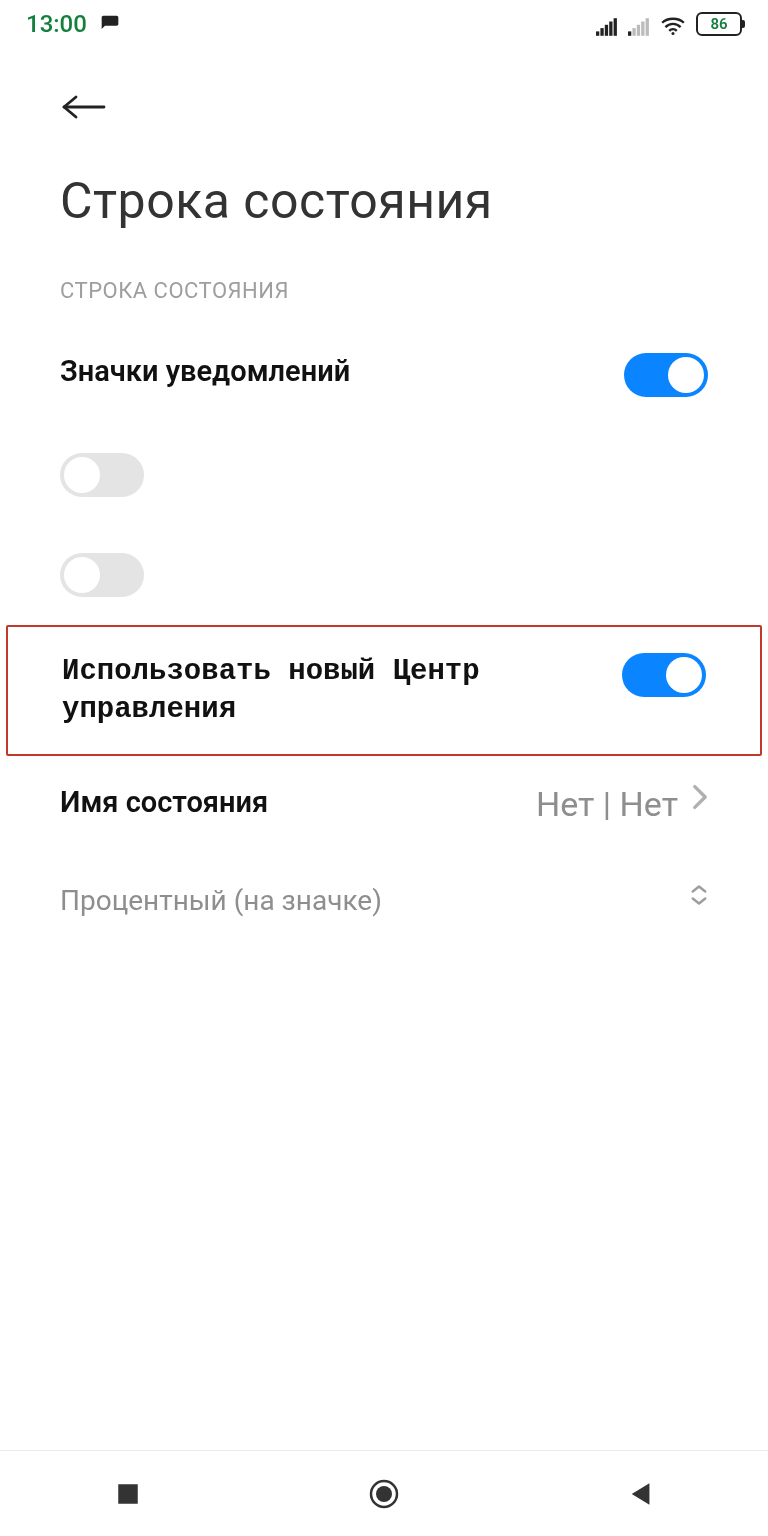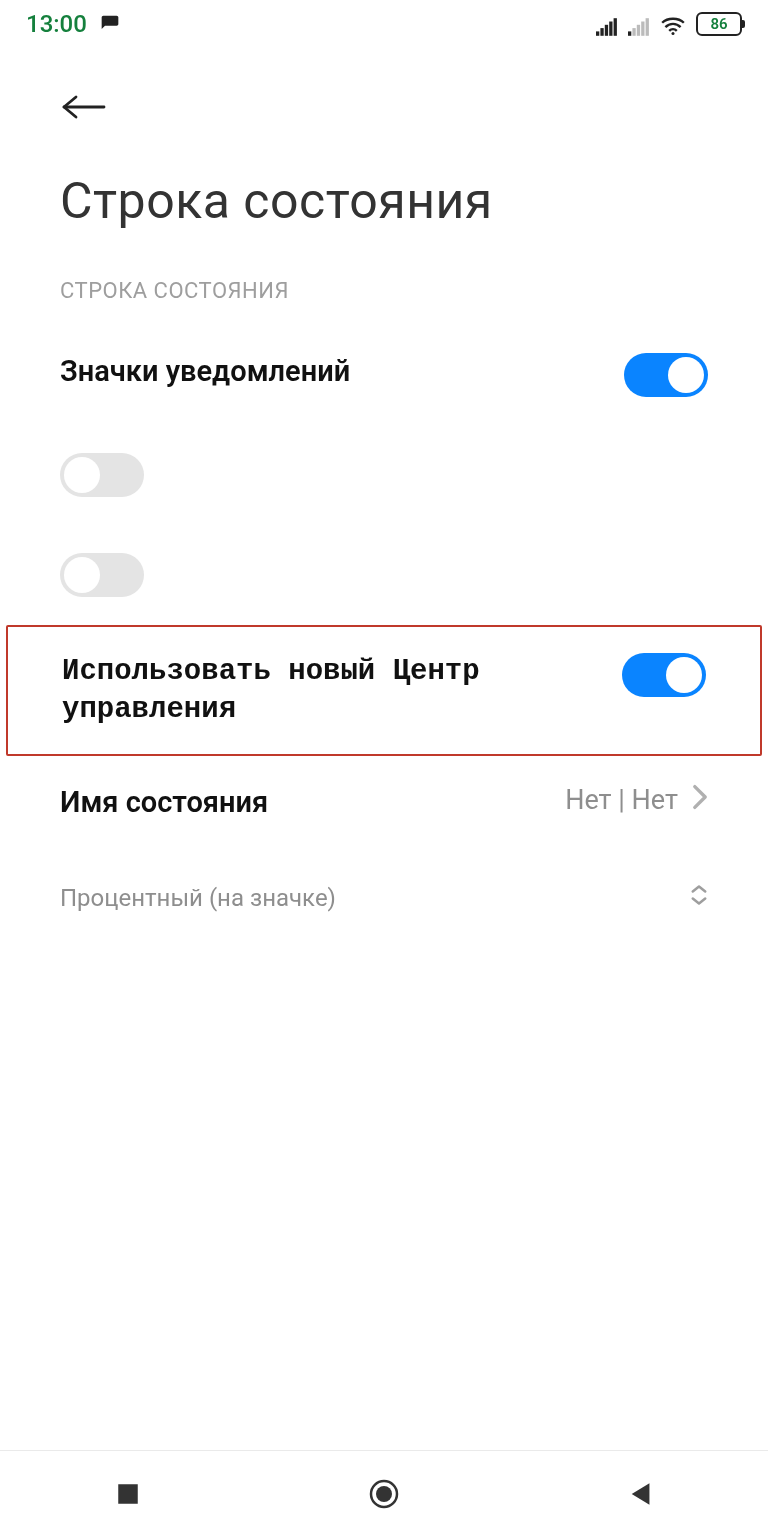--- a/index.html
+++ b/index.html
@@ -80,26 +80,26 @@
     flex-direction: column;
     gap: 4px;
   }
   .row .label {
     font-size: 29px;
     font-weight: 600;
     color: #111;
     line-height: 1.3;
   }
   .row .sublabel {
-    font-size: 24px;
+    font-size: 28px;
     color: #8e8e8e;
     font-weight: 400;
   }
   .row .value {
-    font-size: 27px;
+    font-size: 34px;
     color: #8e8e8e;
     margin-right: 14px;
   }
   .row .chevron svg { display: block; }
 
   .row.highlighted {
     border: 2px solid #c0392b;
     border-radius: 2px;
     margin: 0 6px;
     padding: 26px 54px;

